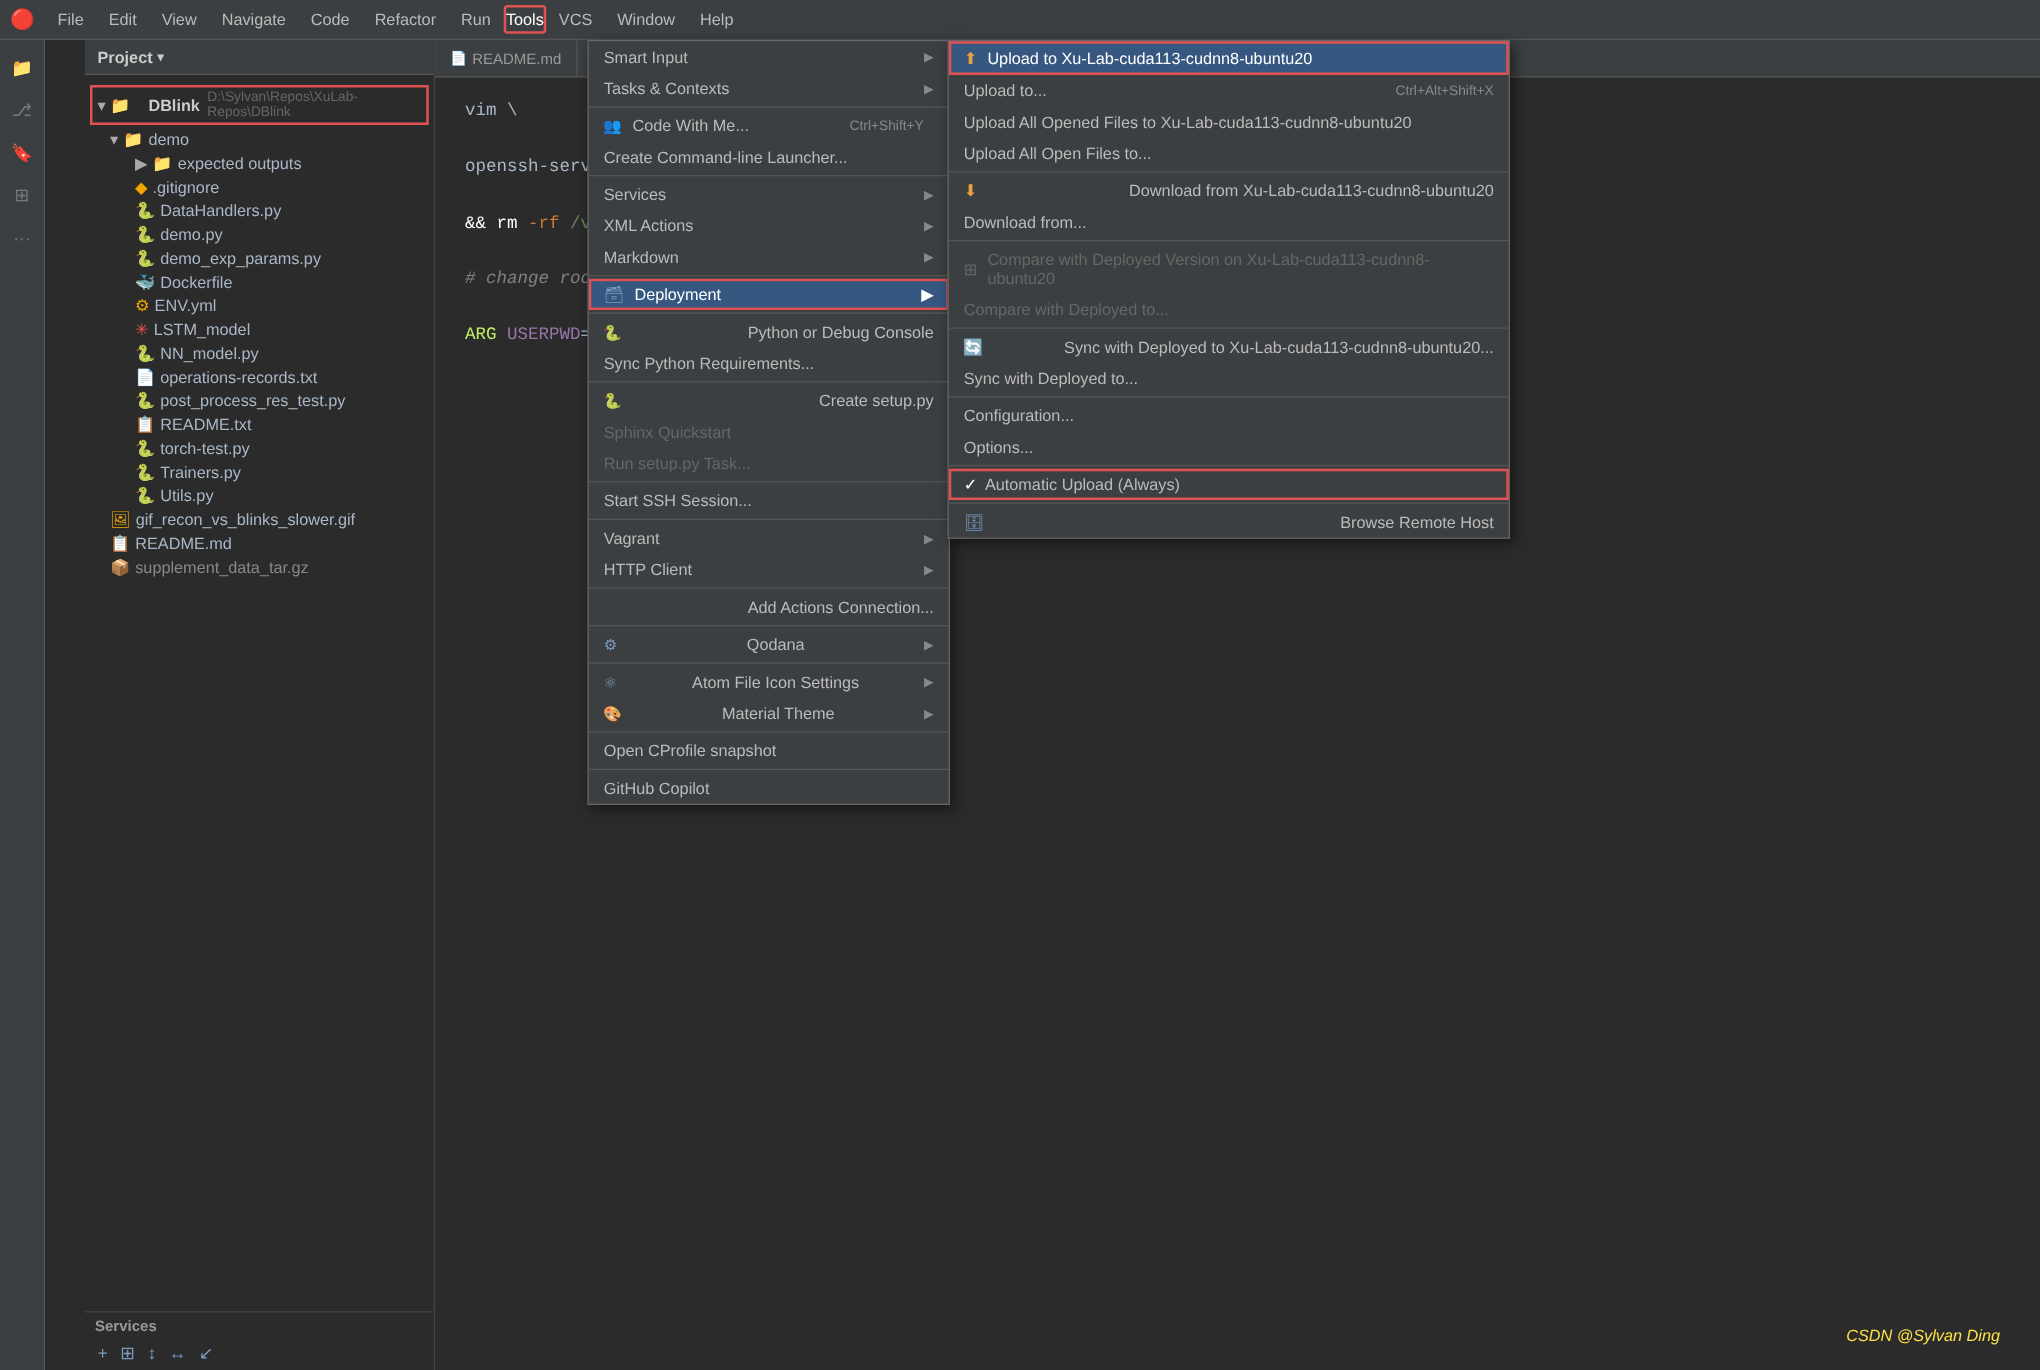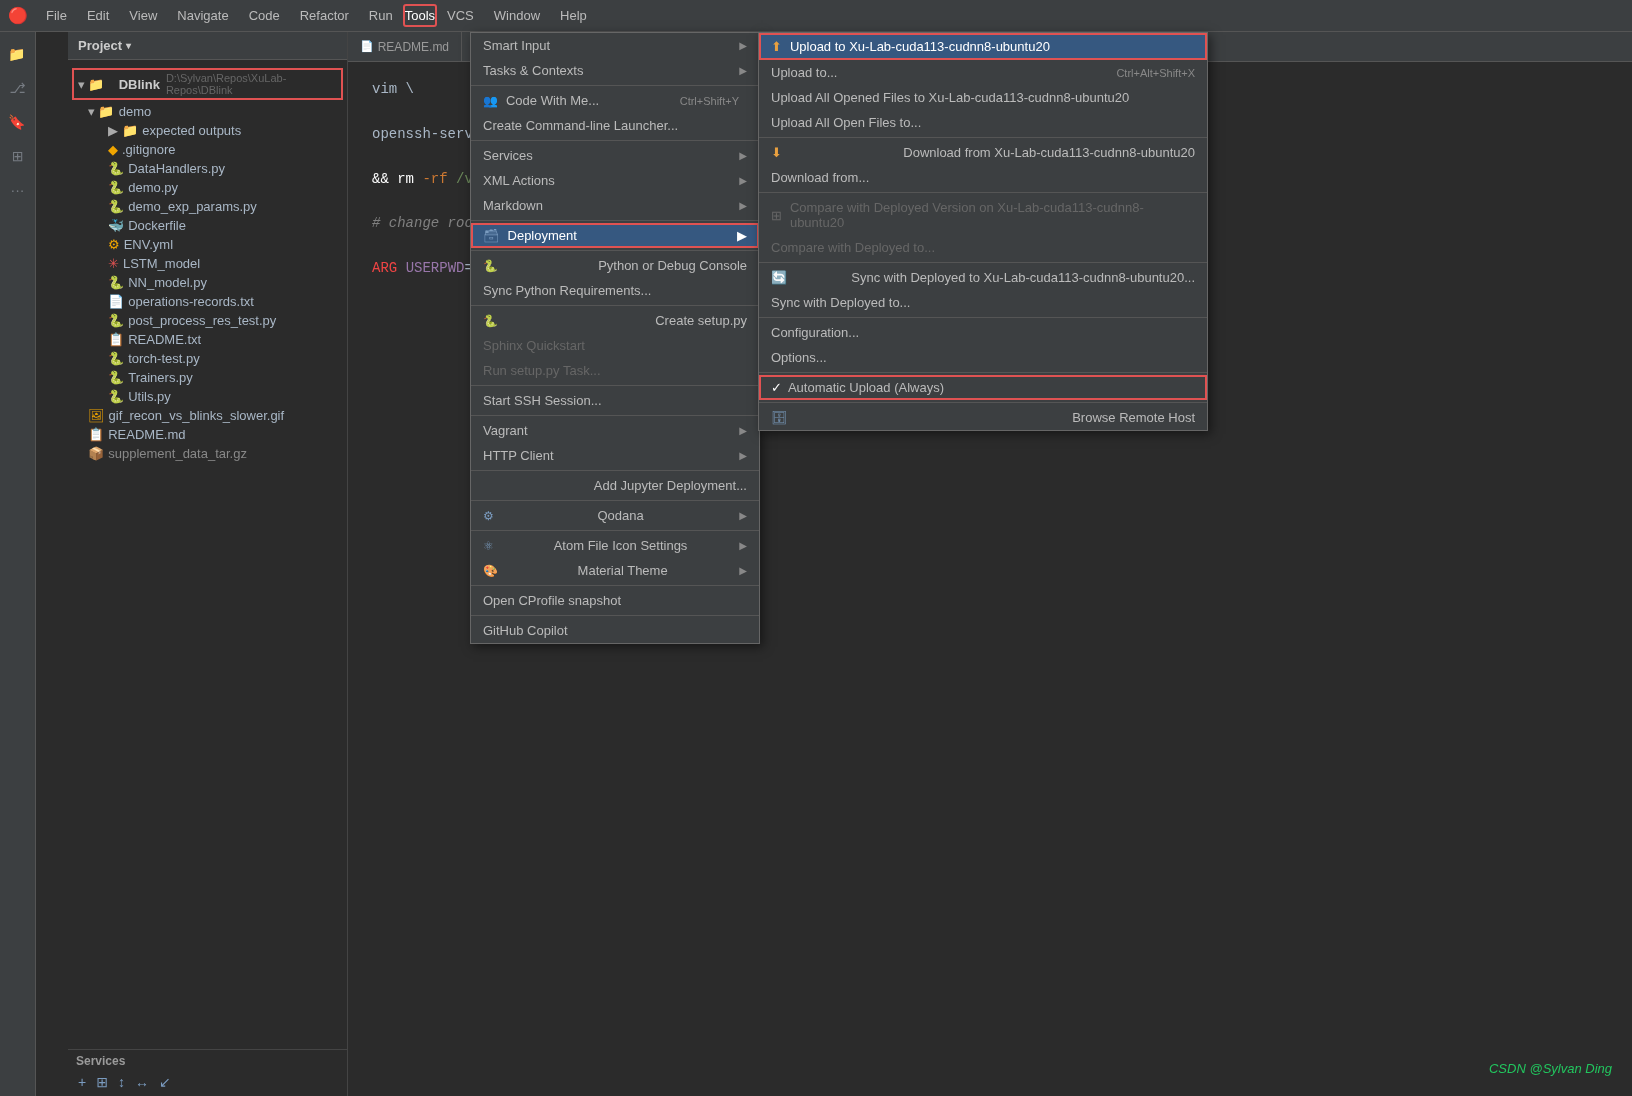--- a/index.html
+++ b/index.html
@@ -175,21 +175,21 @@
       color: #a9b7c6;
       line-height: 1.6;
       overflow-y: auto;
     }
 
     .code-line { display: block; }
     .code-keyword { color: #ffffff; text-align: right; }
     .code-command { color: #a9b7c6; }
     .code-string { color: #6a8759; }
     .code-comment { color: #808080; font-style: italic; }
-    .code-var { color: #ef4444; }
+    .code-var { color: #bef264; }
 
     
     .tools-menu {
       position: absolute;
       top: 32px;
       left: 470px;
       width: 290px;
       background: #3c3f41;
       border: 1px solid #666;
       box-shadow: 3px 3px 10px rgba(0,0,0,0.5);
@@ -236,22 +236,22 @@
       cursor: pointer;
       color: #bbb;
     }
     .deploy-entry.disabled { color: #666; cursor: default; }
     .deploy-entry .shortcut { font-size: 11px; color: #888; }
 
     
     .watermark {
       position: absolute;
       bottom: 20px;
-      right: 20px;
-      color: #22c55e;
+      right: 32px;
+      color: #fde047;
       font-size: 13px;
       font-style: italic;
     }
   </style>
 </head>
 <body>
 
 <div class="menu-bar">
   <div class="app-icon">🔴</div>
   <div class="menu-item">File</div>
@@ -508,21 +508,21 @@
     <span>Vagrant</span>
     <span class="arrow">▶</span>
   </div>
   <div class="menu-entry">
     <span>HTTP Client</span>
     <span class="arrow">▶</span>
   </div>
   <div class="menu-separator"></div>
   <div class="menu-entry">
     <span class="entry-icon"></span>
-    <span>Add Jupyter Deployment...</span>
+    <span>Add Actions Connection...</span>
   </div>
   <div class="menu-separator"></div>
   <div class="menu-entry">
     <span class="entry-icon">⚙</span>
     <span>Qodana</span>
     <span class="arrow">▶</span>
   </div>
   <div class="menu-separator"></div>
   <div class="menu-entry">
     <span class="entry-icon">⚛</span>

